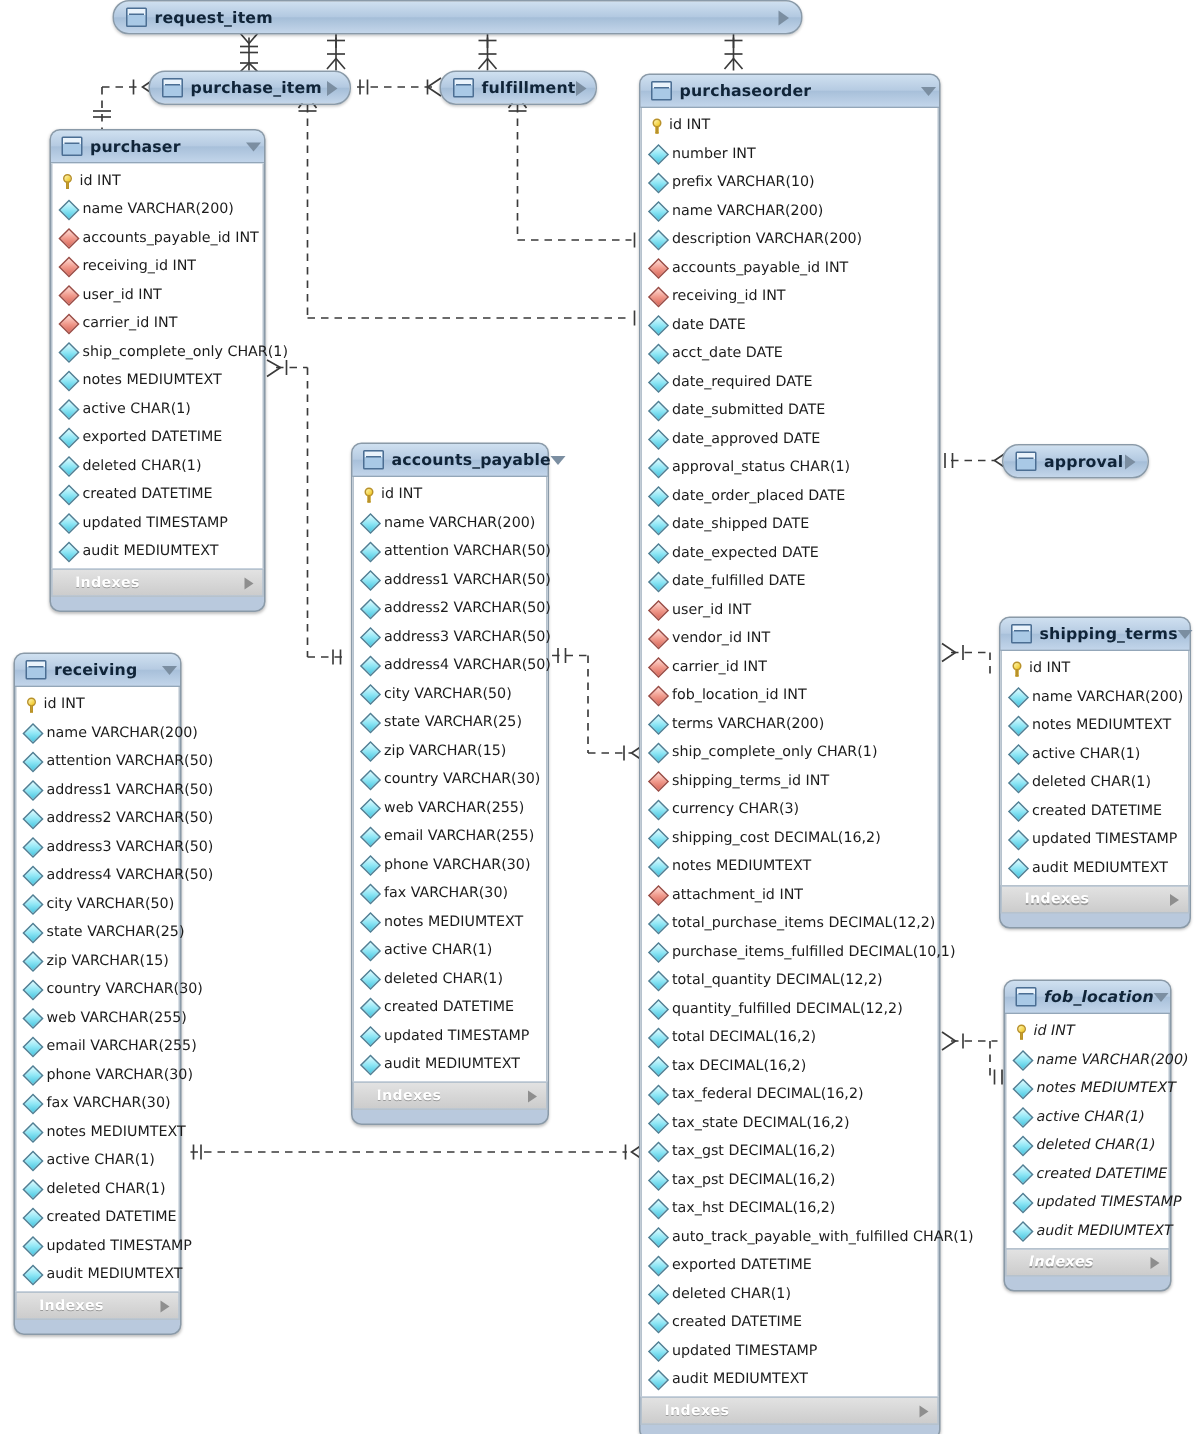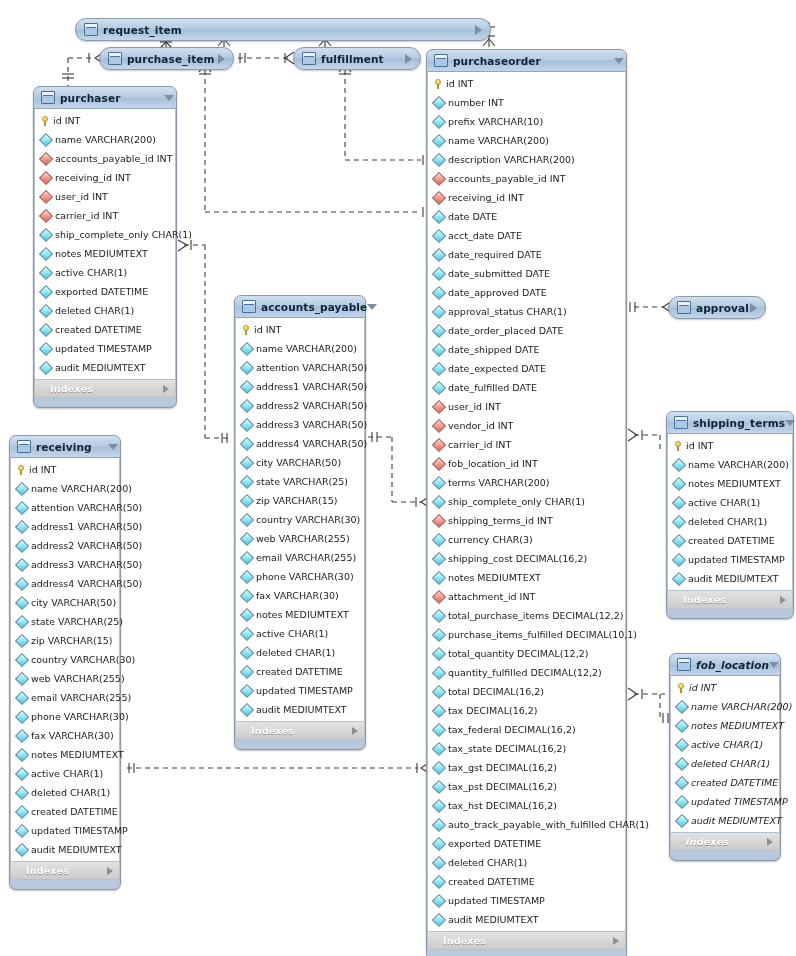--- a/index.html
+++ b/index.html
@@ -210,33 +210,33 @@
 
       <path d="M634 694 L665 694" stroke-dasharray="5,4"></path>
       <path d="M660 694 L660 718" stroke-dasharray="5,4"></path>
       <path d="M628 688 L637 694 L628 700"></path>
       <path d="M642 689 L642 699"></path>
       <path d="M663 713 L663 723"></path>
         <path d="M668 713 L668 723"></path>
     </g>
   </svg>
 
-  <div class="pill" style="left:75px;top:18px;width:416px;">
+  <div class="pill" style="left:75px;top:0;width:460px;">
     <span class="tbl-icon"></span>
     <span class="ttitle">request_item</span>
     <span class="caret right"></span>
   </div>
 
   <div class="pill" style="left:99px;top:47px;width:135px;">
     <span class="tbl-icon"></span>
     <span class="ttitle">purchase_item</span>
     <span class="caret right"></span>
   </div>
 
-  <div class="pill" style="left:293px;top:47px;width:128px;">
+  <div class="pill" style="left:293px;top:47px;width:105px;">
     <span class="tbl-icon"></span>
     <span class="ttitle">fulfillment</span>
     <span class="caret right"></span>
   </div>
 
   <div class="pill" style="left:668px;top:296px;width:98px;">
     <span class="tbl-icon"></span>
     <span class="ttitle">approval</span>
     <span class="caret right"></span>
   </div>

